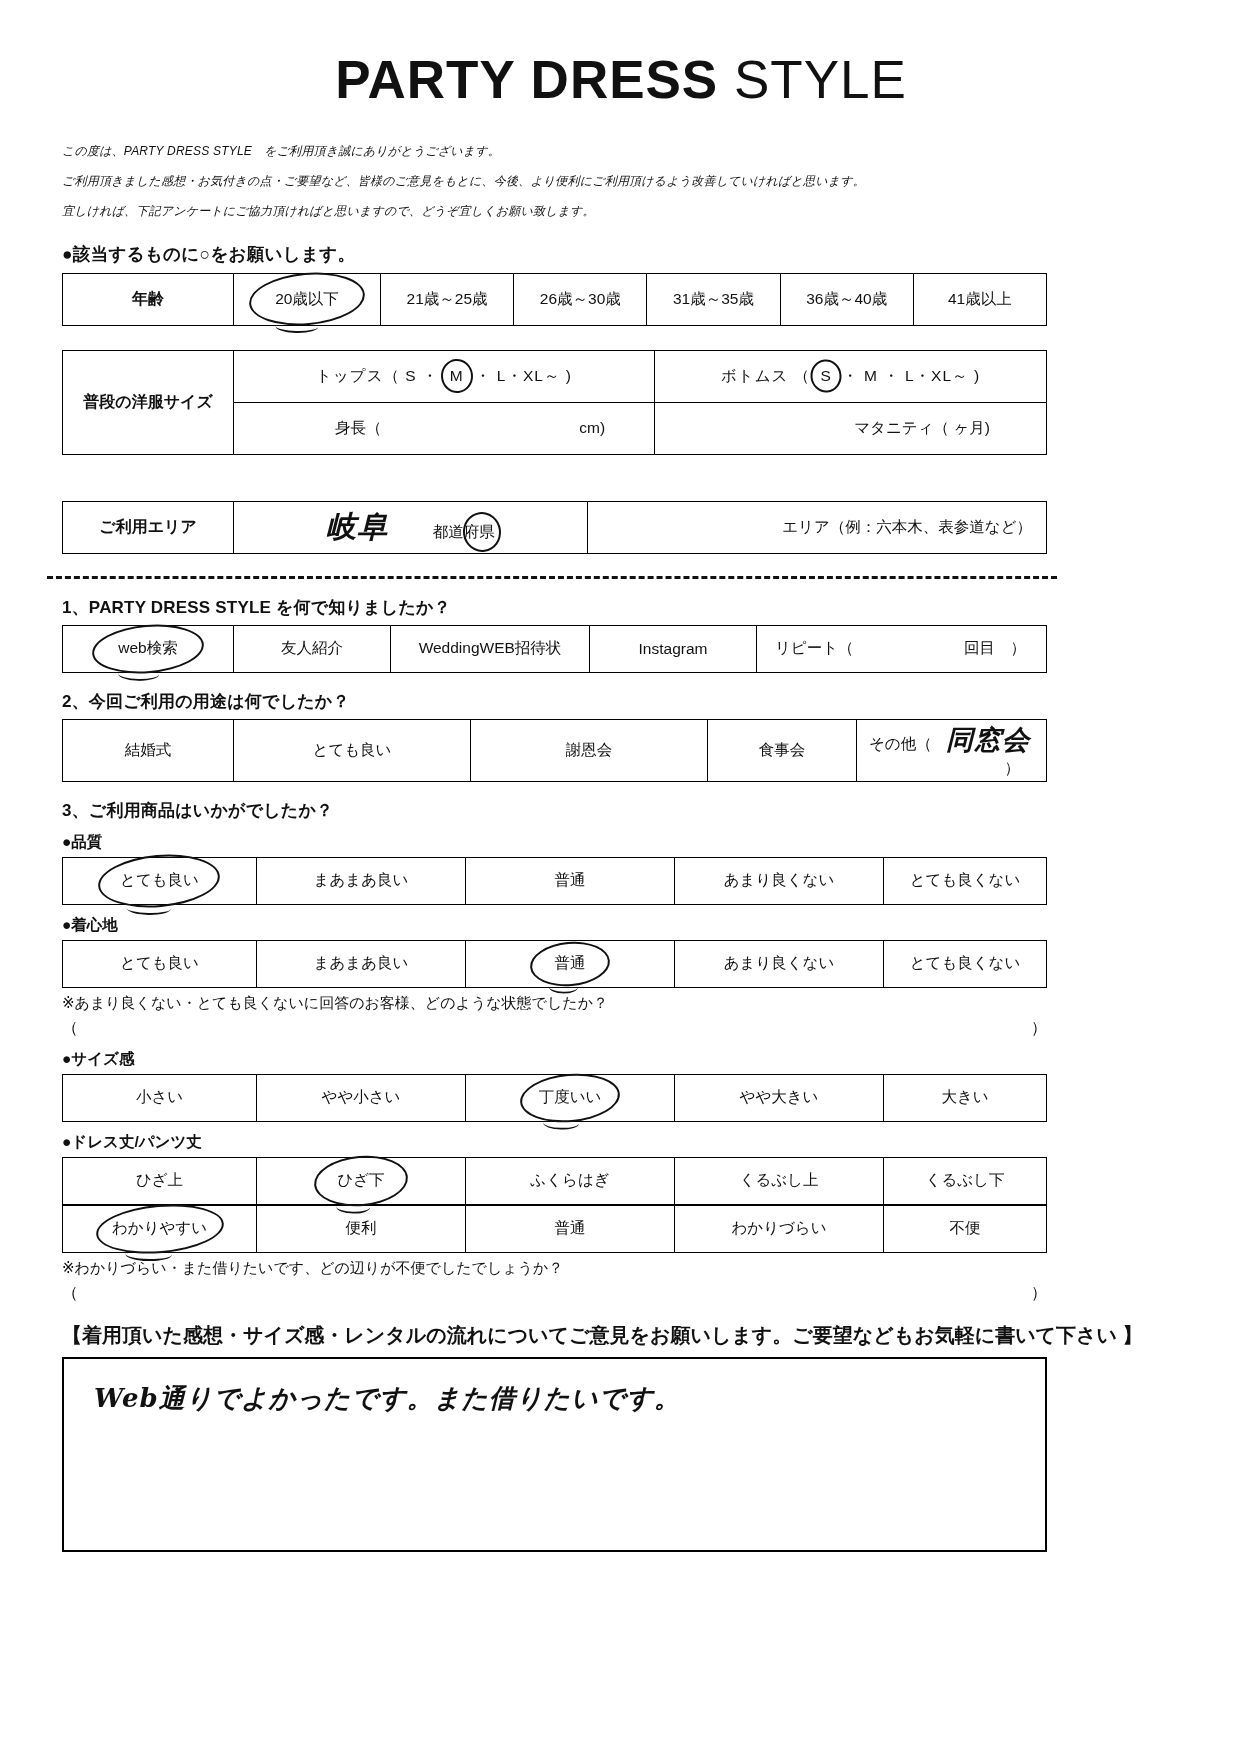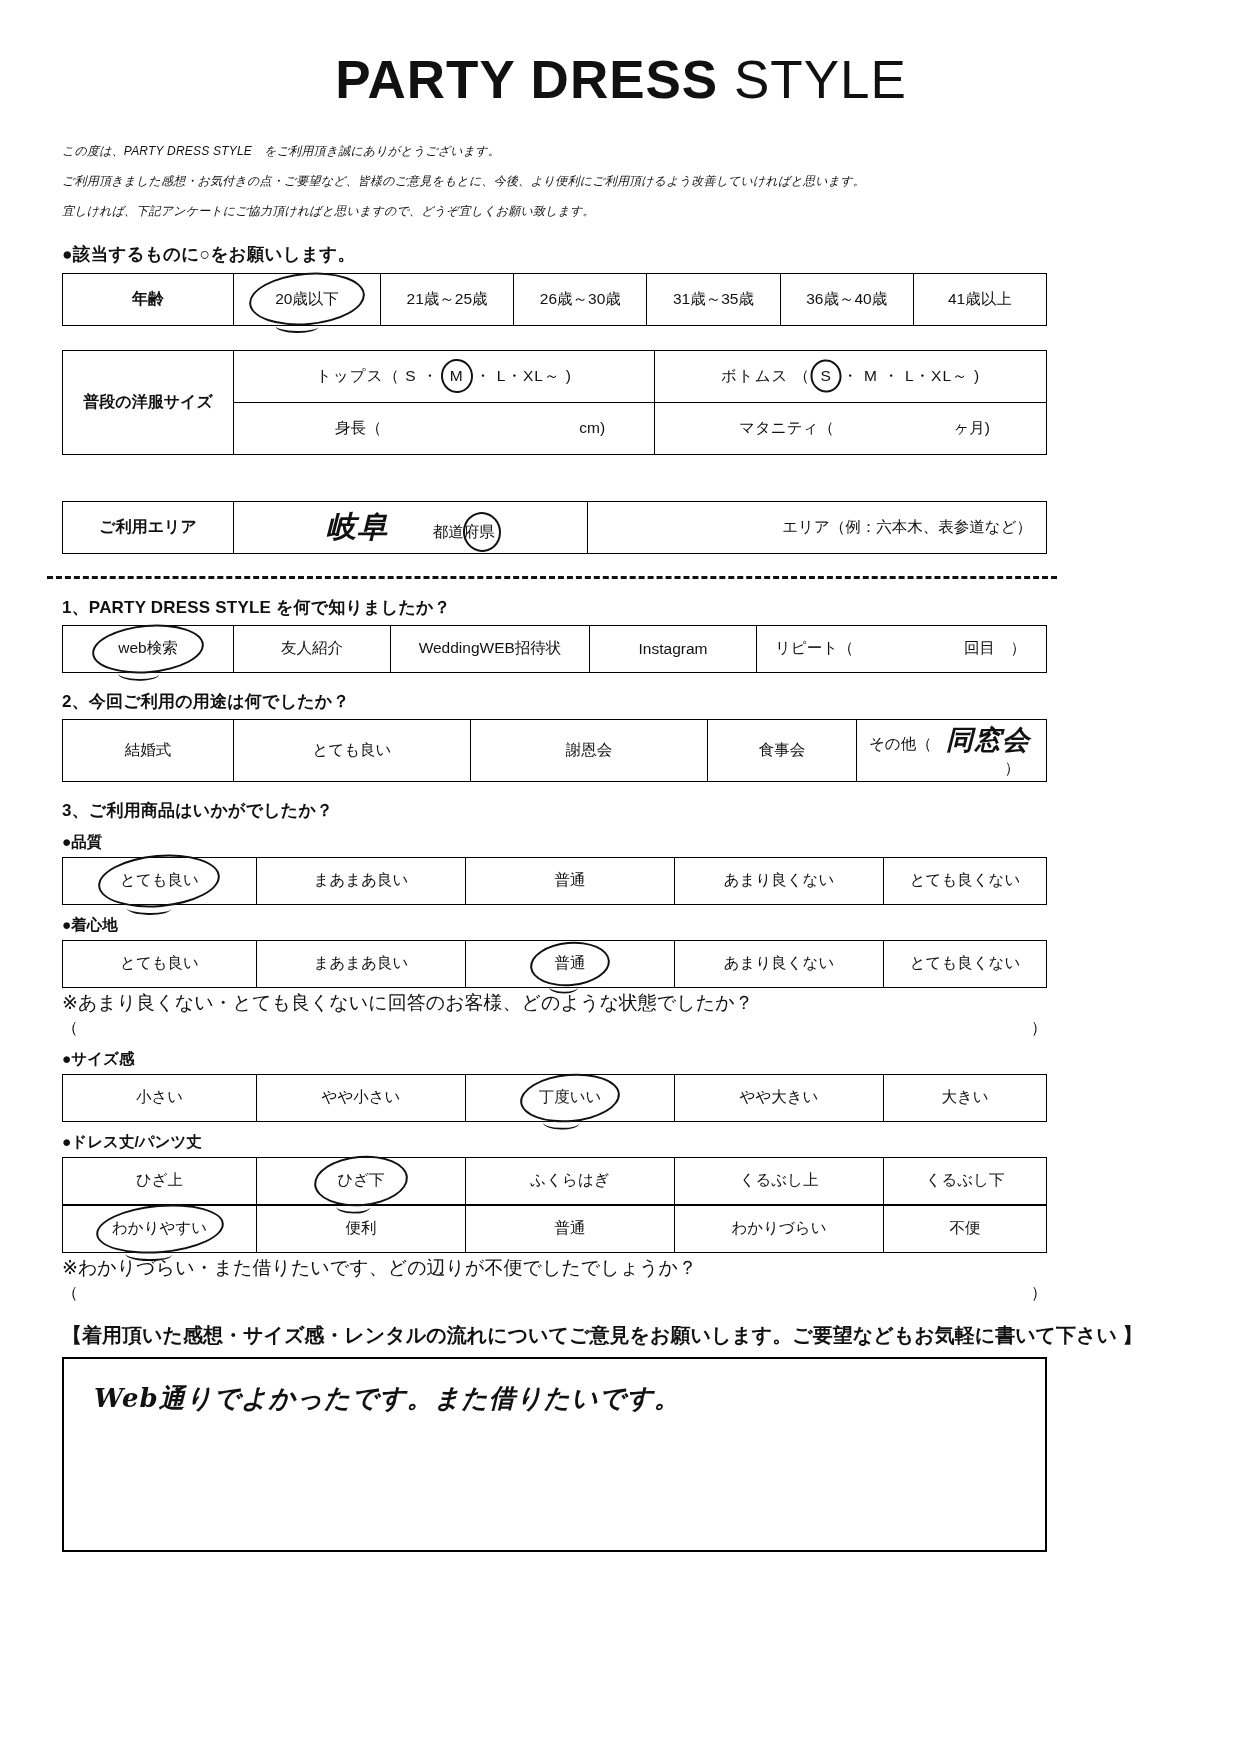--- a/index.html
+++ b/index.html
@@ -57,21 +57,21 @@
     font-weight: bold;
     letter-spacing: 0.3px;
   }
   .bullet-label {
     margin: 10px 0 4px 62px;
     font-size: 15.5px;
     font-weight: bold;
   }
   .note {
     margin: 4px 0 0 62px;
-    font-size: 19px;
+    font-size: 15px;
     line-height: 22px;
   }
   .paren-line {
     margin: 4px 0 0 62px;
     width: 985px;
     font-size: 16px;
     display: flex;
     justify-content: space-between;
   }
 
@@ -231,21 +231,21 @@
         </span>
         <span>・ M ・ L・XL～ )</span>
       </td>
     </tr>
     <tr>
       <td>
         <span style="display:inline-block;width:240px;text-align:left;padding-left:52px">身長（</span>
         <span>cm)</span>
       </td>
       <td>
-        <span style="display:inline-block;width:210px;text-align:left;padding-left:28px">マタニティ（</span>
+        <span style="display:inline-block;width:210px;text-align:right;padding-left:28px">マタニティ（</span>
         <span>ヶ月)</span>
       </td>
     </tr>
   </tbody>
     </table>
 
   <div style="height:24px"></div>
 
 
   <div style="height:22px"></div>

